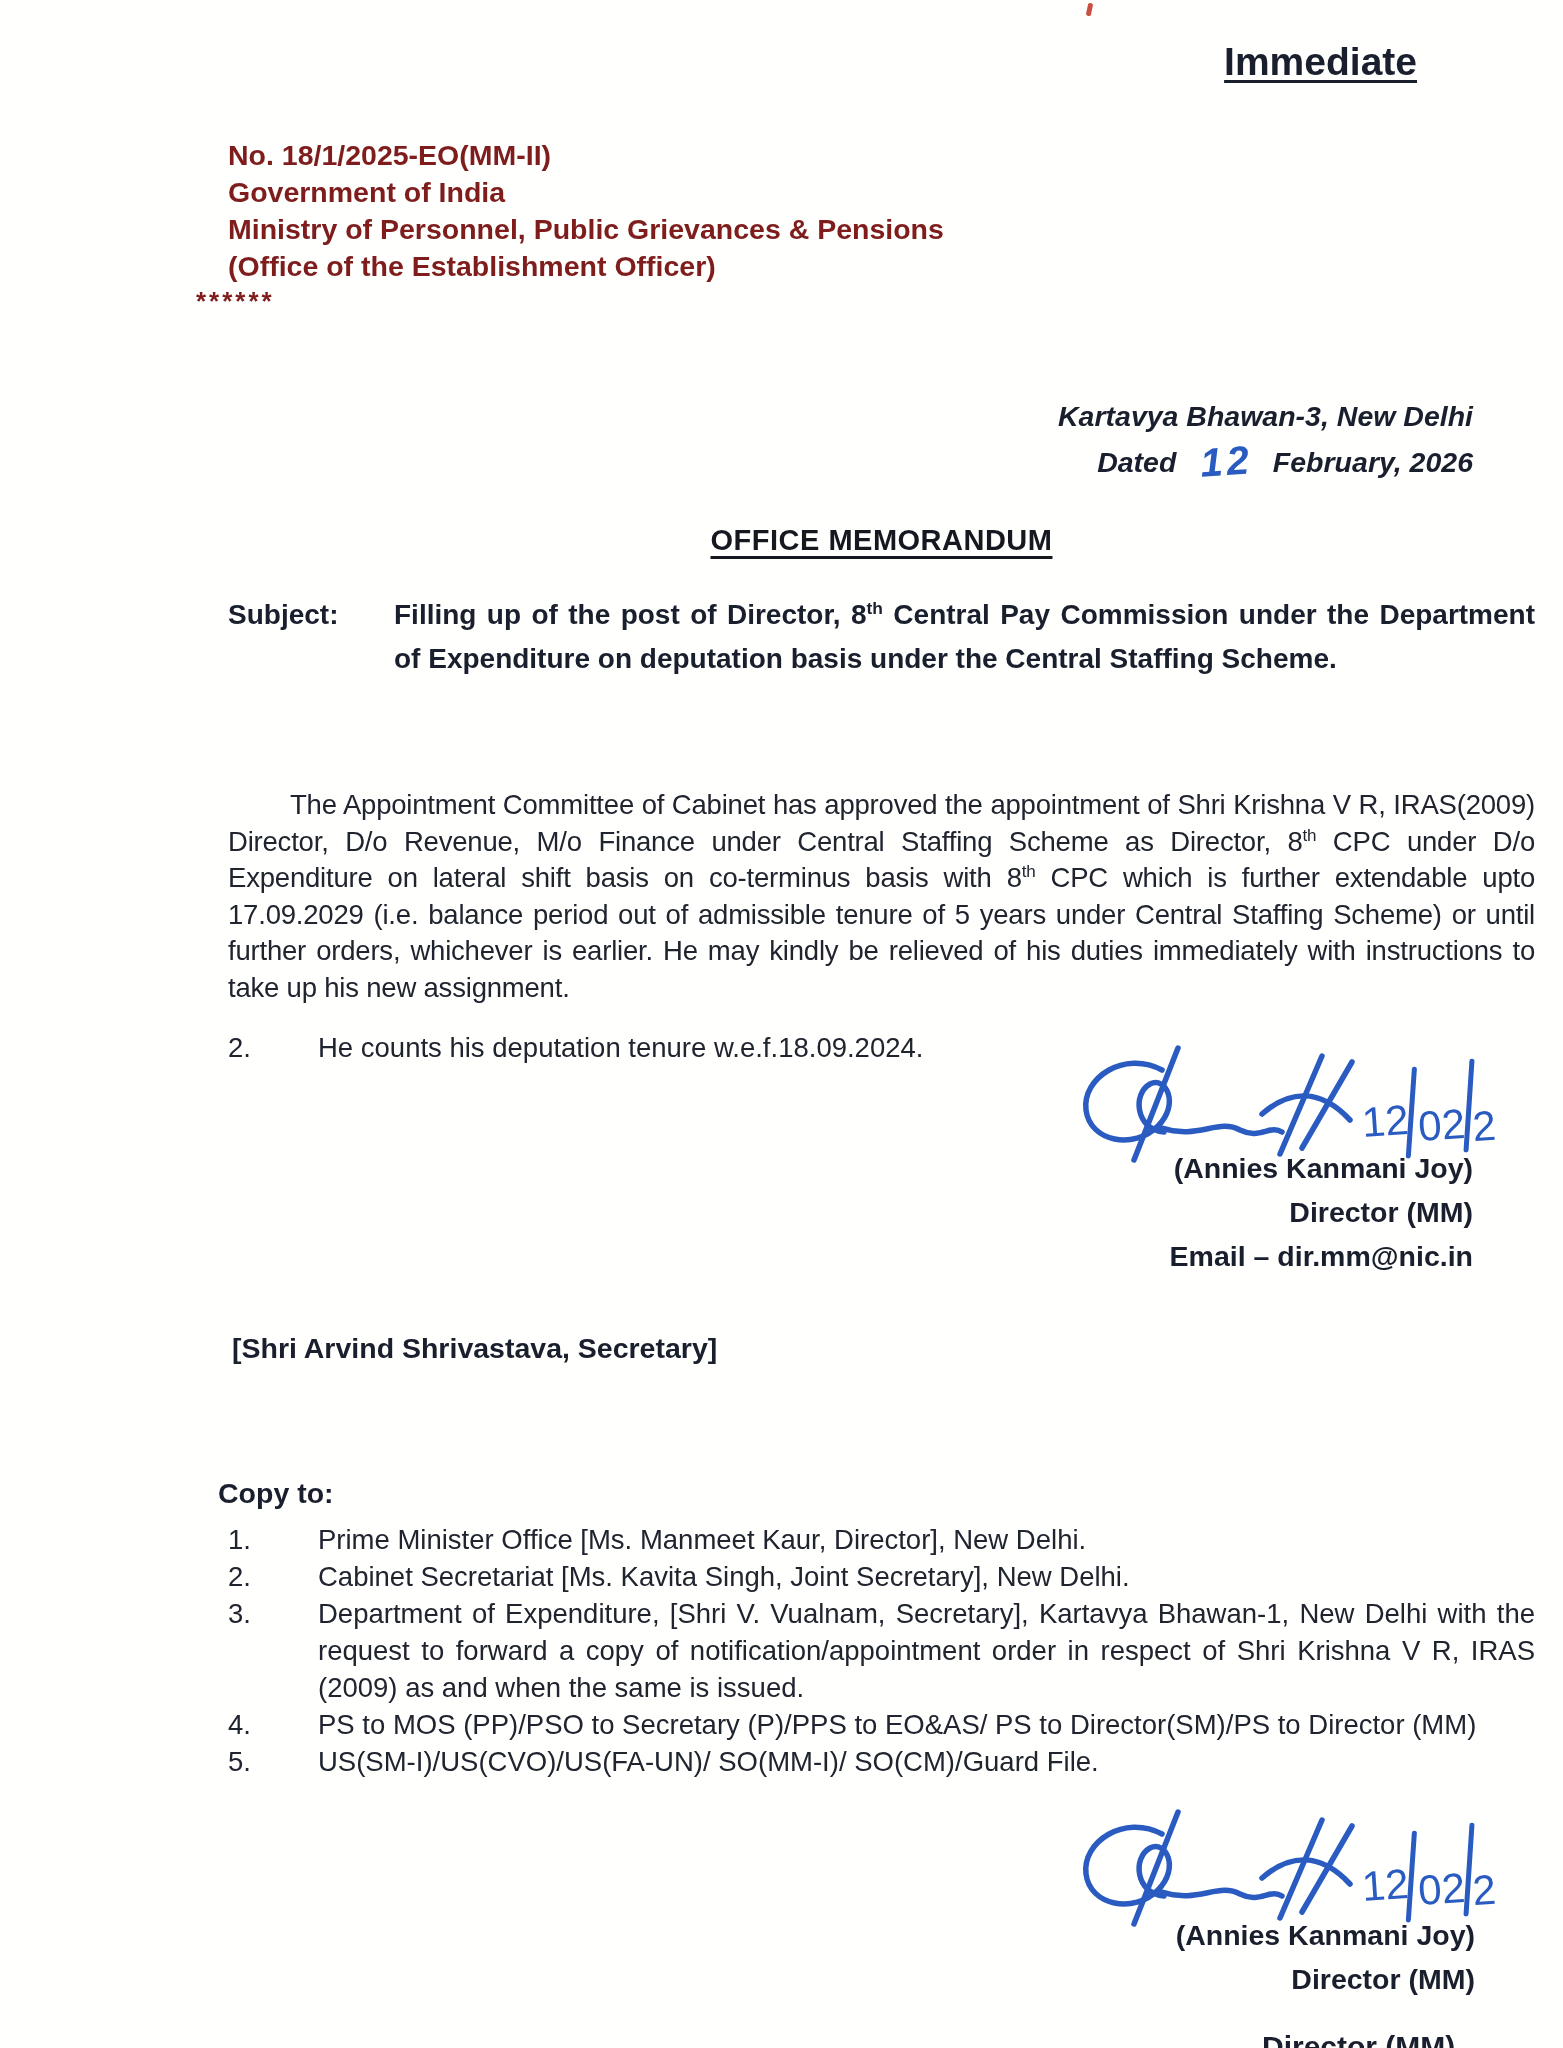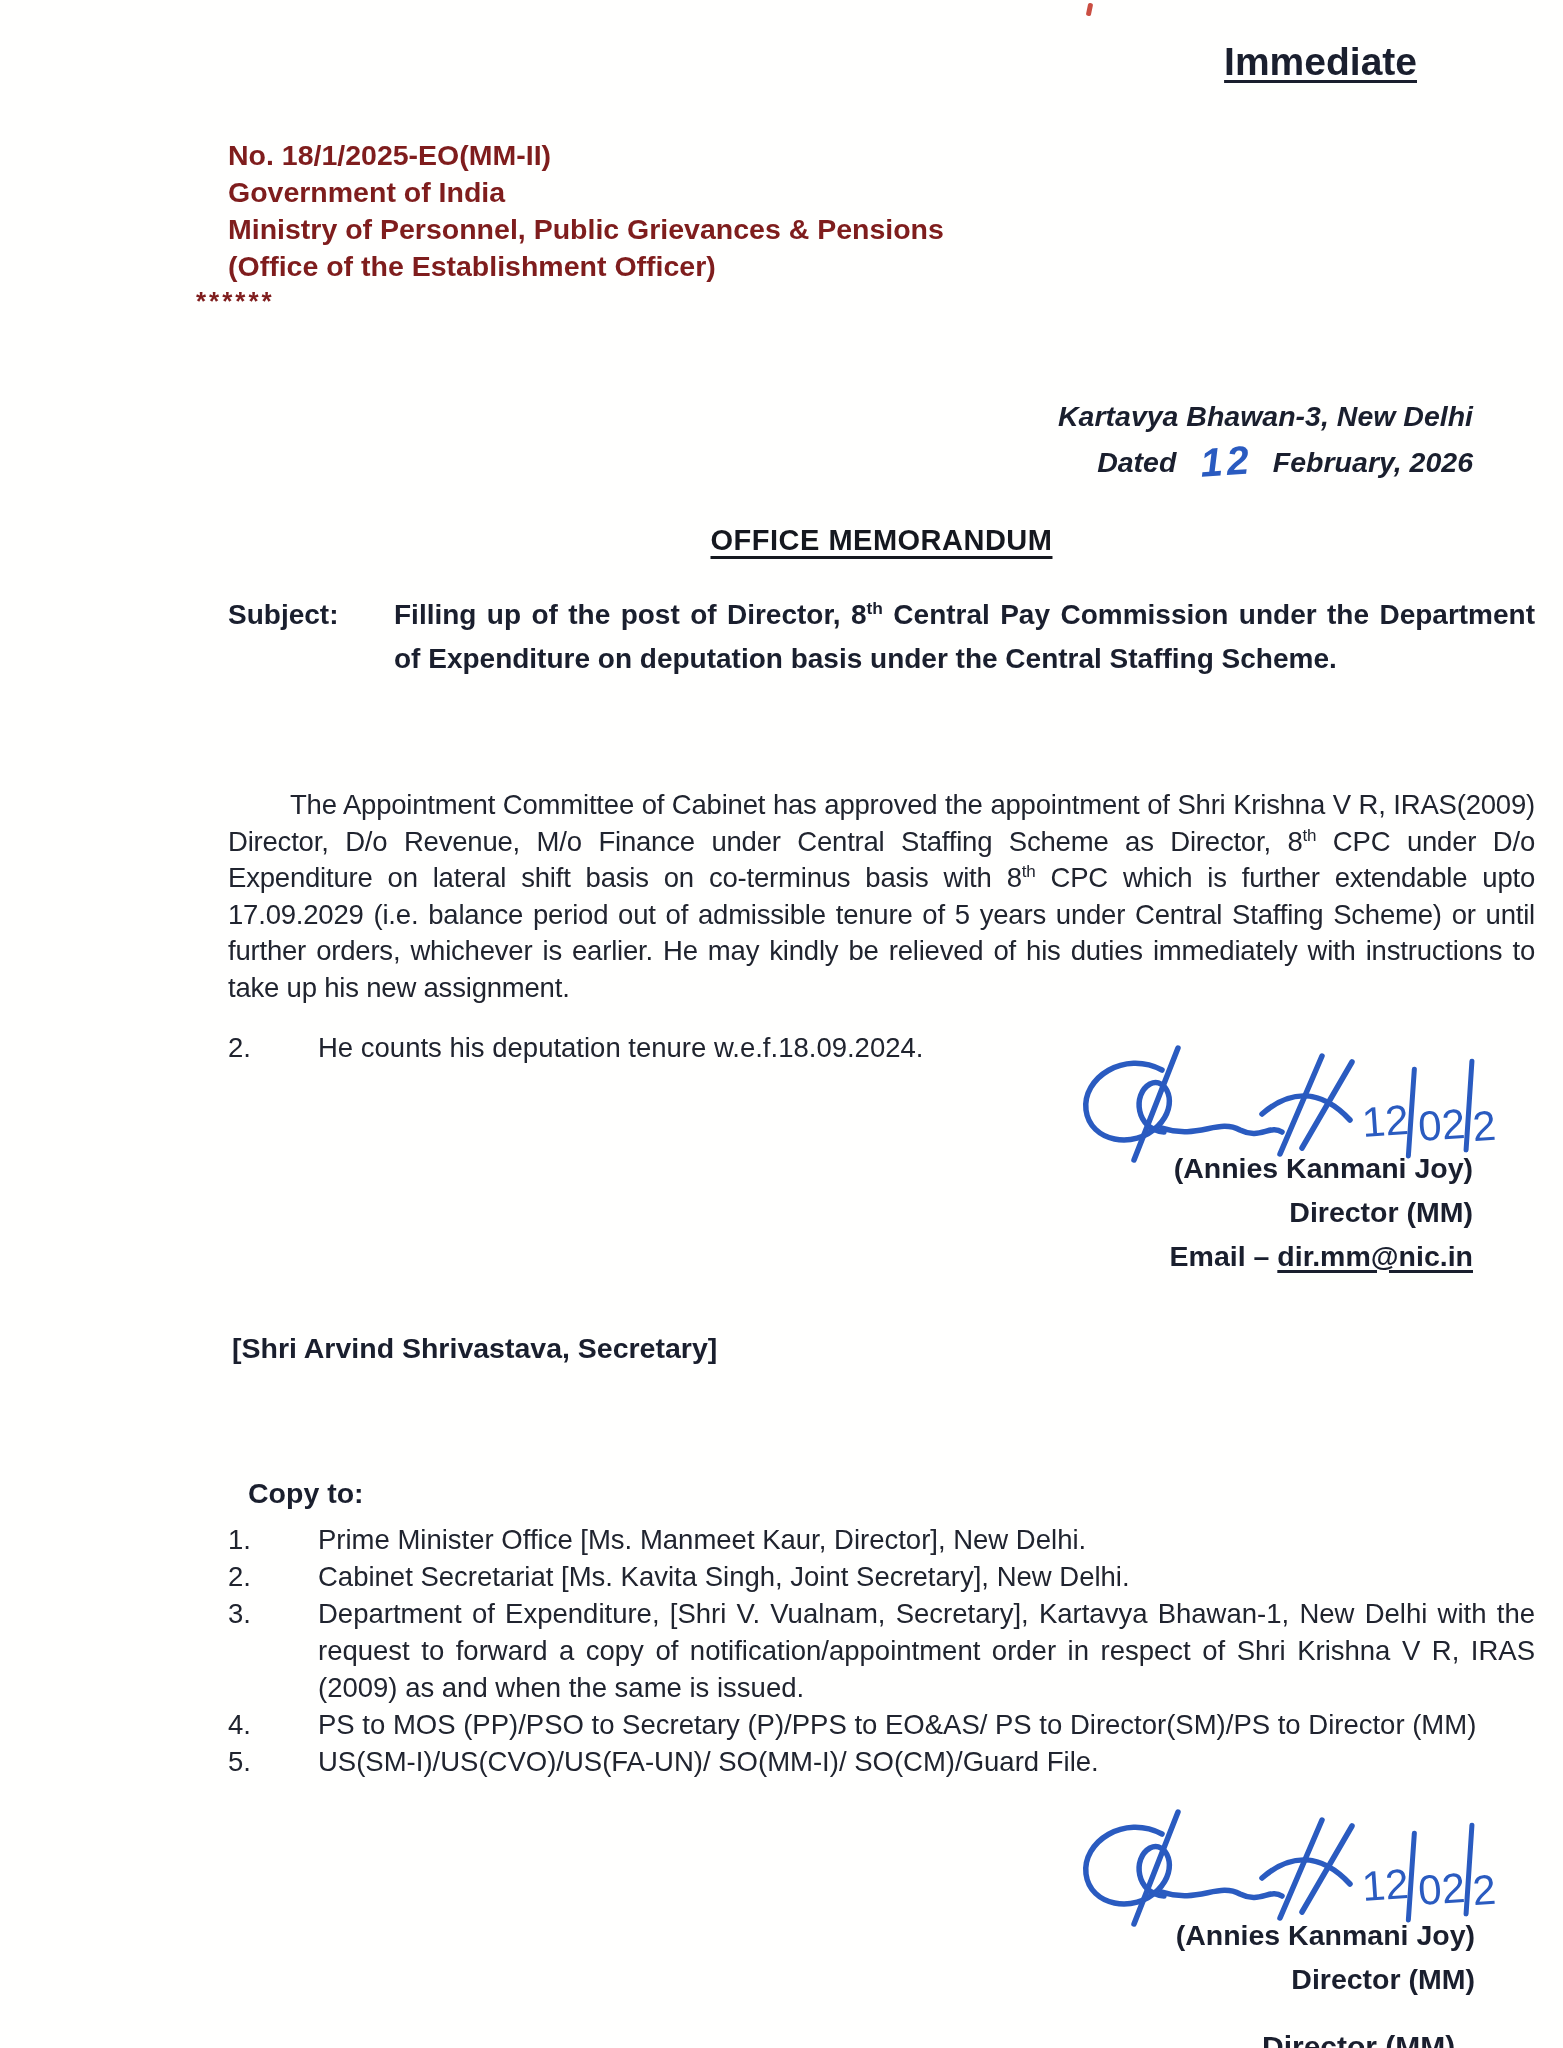--- a/index.html
+++ b/index.html
@@ -118,31 +118,31 @@
     line-height: 44px;
     color: #1a1f2e;
   }
   .sig-text2 {
     top: 1913px; right: 88px;
     text-align: right;
     font-size: 28.5px; font-weight: 700;
     line-height: 44px;
     color: #1a1f2e;
   }
-  .email-value { text-decoration: underline; text-decoration-thickness: 3px; text-underline-offset: 4px; }
+  .email-value { text-decoration-thickness: 3px; text-underline-offset: 4px; }
 
   .addressee {
     top: 1326px; left: 232px;
     font-size: 28.5px; font-weight: 700;
     line-height: 44px;
     color: #1a1f2e;
   }
 
   .copy-heading {
-    top: 1477px; left: 248px;
+    top: 1477px; left: 218px;
     font-size: 28.5px; font-weight: 700;
     color: #1a1f2e;
   }
 
   .copy-list {
     top: 1521px; left: 228px; width: 1307px;
     font-size: 27.5px; font-weight: 400;
     line-height: 37px;
     color: #20242f;
   }

